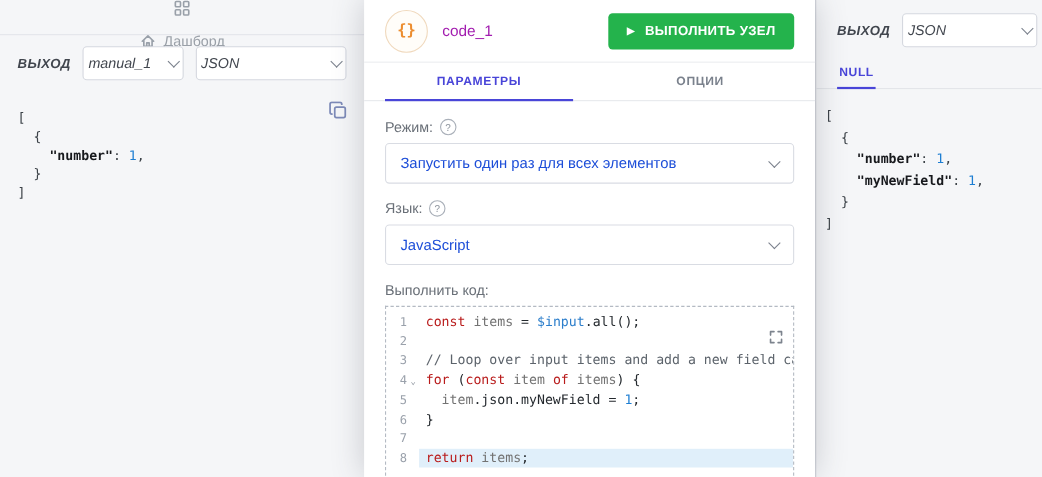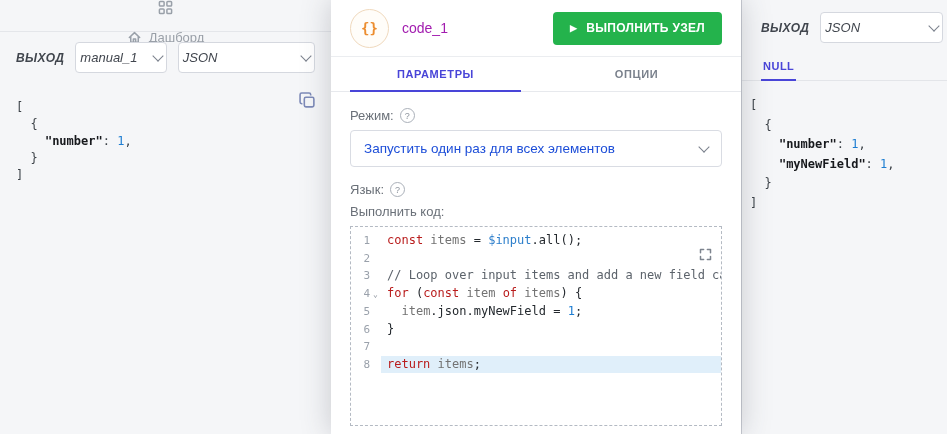--- a/index.html
+++ b/index.html
@@ -190,20 +190,24 @@
     </div>
     <div class="select">
       <span>Запустить один раз для всех элементов</span>
       <span class="chev"></span>
     </div>
 
     <div class="field-label">
       <span>Язык:</span>
       <span class="help-icon">?</span>
     </div>
+    <div class="select">
+      <span>JavaScript</span>
+      <span class="chev"></span>
+    </div>
 
     <div class="field-label">
       <span>Выполнить код:</span>
     </div>
     <div class="code-editor">
       <div>
           <div class="cm-row">
             <span class="cm-gutter">
               <span class="cm-num">1</span>
               <span class="cm-fold"></span>

